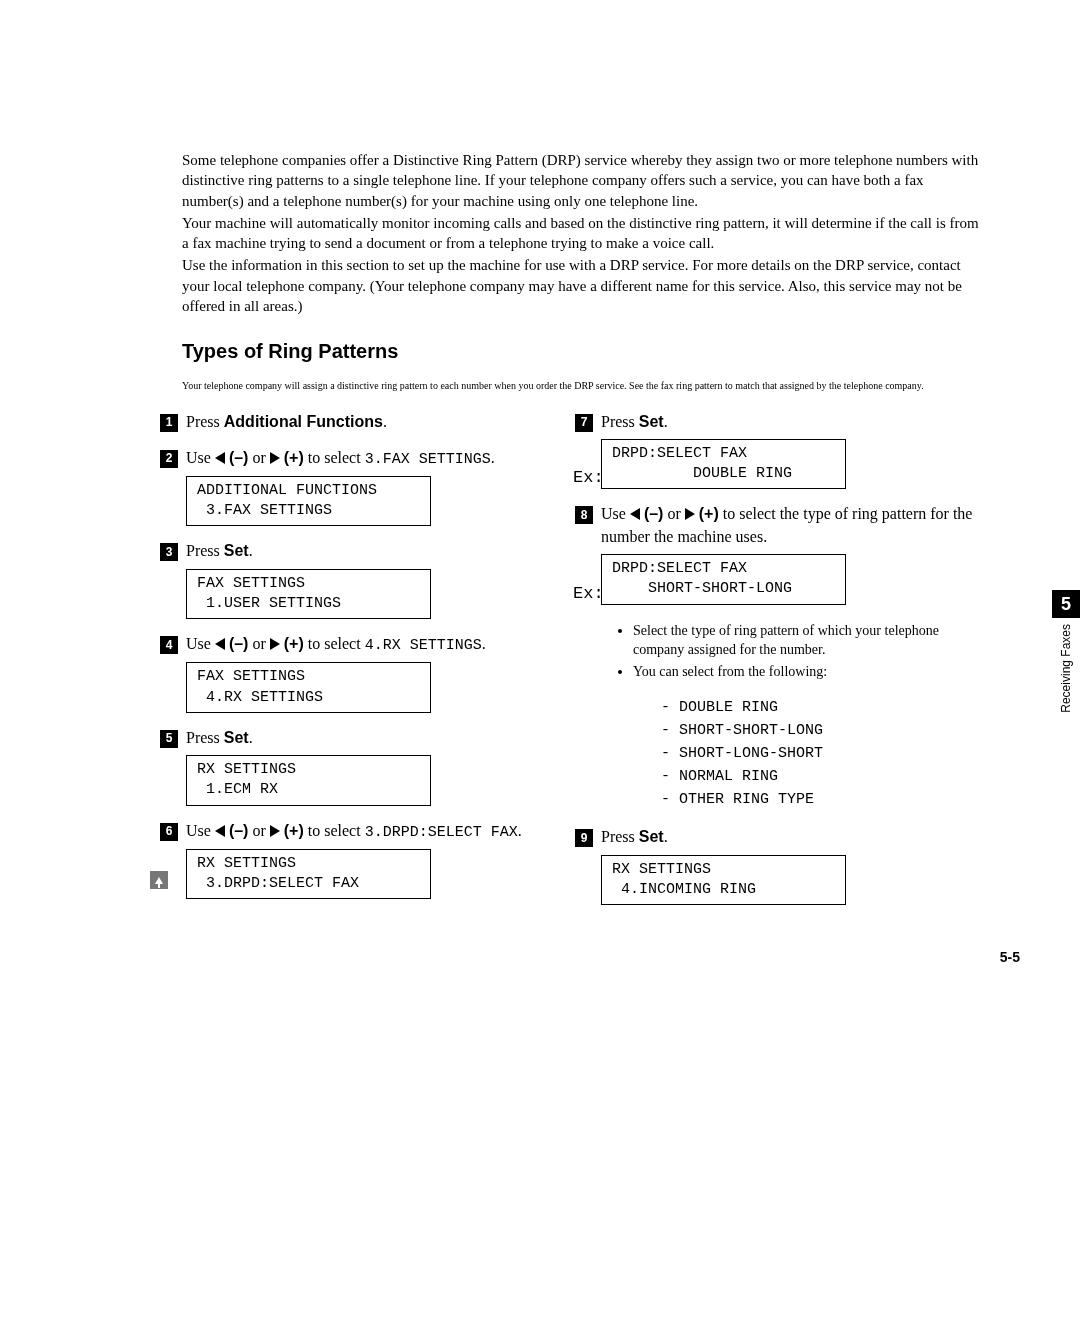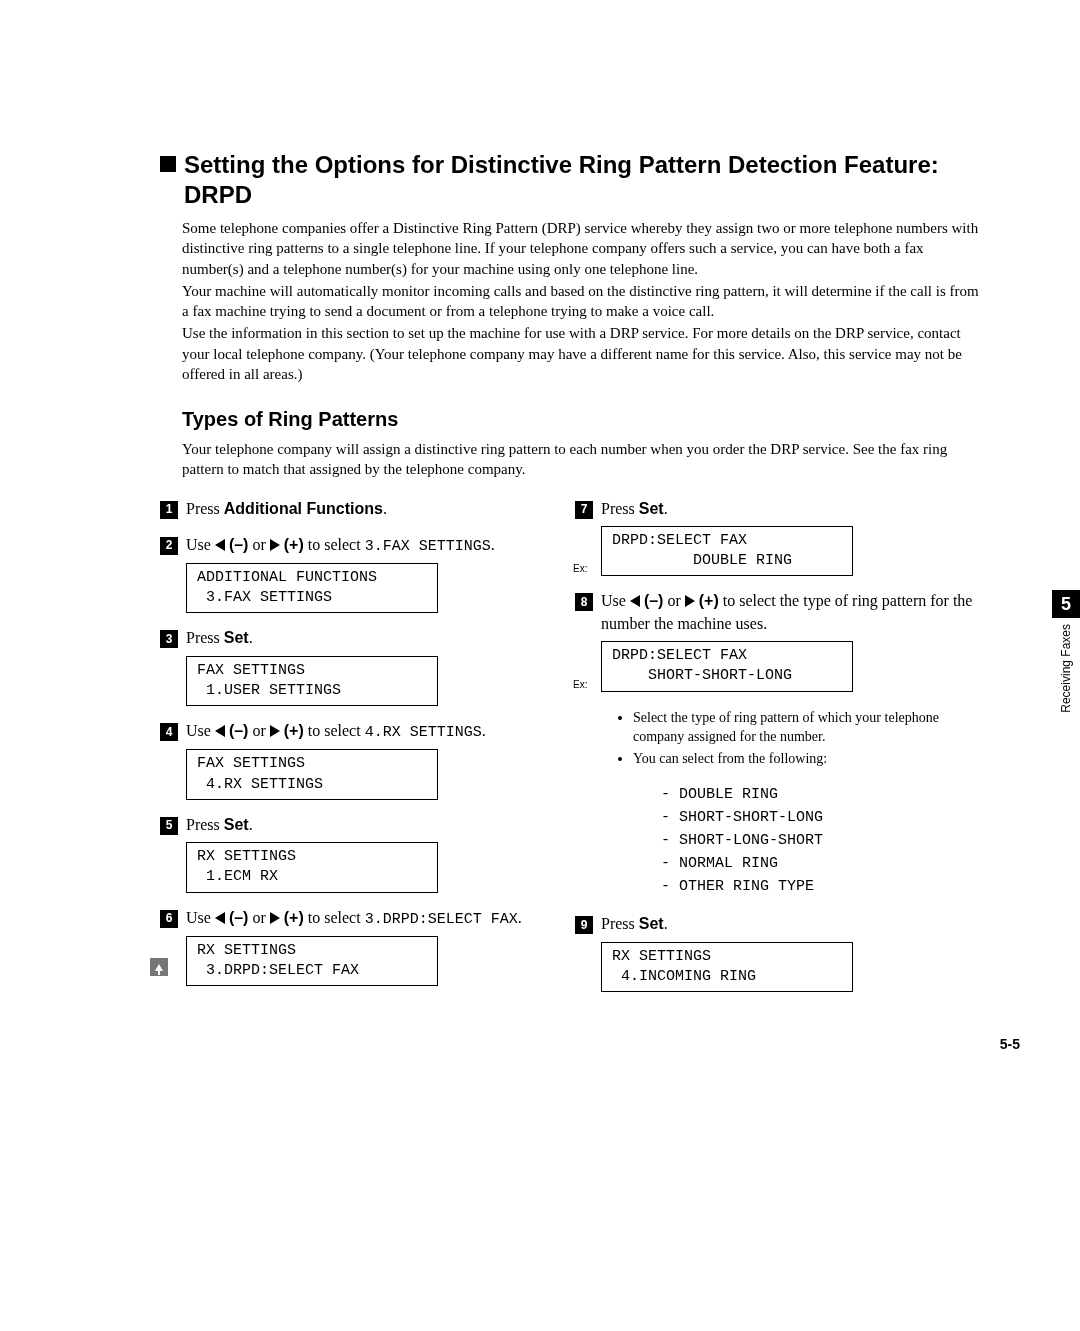--- a/index.html
+++ b/index.html
@@ -41,23 +41,23 @@
     margin-left: 22px;
     margin-bottom: 24px;
   }
   .sub-title {
     font-family: Helvetica, Arial, sans-serif;
     font-weight: 900;
     font-size: 20px;
     margin: 18px 0 4px 22px;
   }
   .sub-intro {
-    font-size: 15px;
+    font-size: 10px;
     line-height: 1.35;
-    margin: 8px 0 18px 22px;
+    margin: 16px 0 18px 22px;
   }
   .columns {
     display: flex;
     gap: 10px;
   }
   .col {
     flex: 1;
     min-width: 0;
   }
   .step {
@@ -95,33 +95,33 @@
     vertical-align: -1px;
   }
   .arrow.left { border-right: 10px solid #000; }
   .arrow.right { border-left: 10px solid #000; }
   .lcd-wrap {
     margin: 6px 0 0 26px;
     position: relative;
   }
   .lcd {
     border: 1px solid #000;
-    padding: 4px 10px 4px 10px;
+    padding: 4px 3px 4px 10px;
     font-family: "Courier New", Courier, monospace;
     font-size: 15px;
     line-height: 1.35;
     white-space: pre;
     width: 230px;
   }
   .ex-label {
     position: absolute;
     left: -28px;
     bottom: 2px;
-    font-size: 10px;
-    font-family: Liberation Sans, sans-serif;
+    font-size: 17px;
+    font-family: Liberation Mono, monospace;
   }
   .bullets {
     margin: 6px 0 0 26px;
     font-size: 14px;
     line-height: 1.4;
   }
   .bullets ul { margin: 16px; padding-left: 16px; }
   .bullets li { margin-bottom: 2px; }
   .bullets .sub { list-style: none; padding-left: 12px; }
   .bullets .sub li::before { content: "- "; }
@@ -185,24 +185,20 @@
     left: -1px; top: 6px;
     width: 2px; height: 5px;
     background: #fff;
   }
 </style>
 </head>
 <body>
 
 <div class="page">
 
-  <h2 class="section-title">
-    <span class="square"></span>
-    <span>Setting the Options for Distinctive Ring Pattern Detection Feature: DRPD</span>
-  </h2>
 
   <div class="intro">
     <p>Some telephone companies offer a Distinctive Ring Pattern (DRP) service whereby they assign two or more telephone numbers with distinctive ring patterns to a single telephone line. If your telephone company offers such a service, you can have both a fax number(s) and a telephone number(s) for your machine using only one telephone line.</p>
     <p>Your machine will automatically monitor incoming calls and based on the distinctive ring pattern, it will determine if the call is from a fax machine trying to send a document or from a telephone trying to make a voice call.</p>
     <p>Use the information in this section to set up the machine for use with a DRP service. For more details on the DRP service, contact your local telephone company. (Your telephone company may have a different name for this service. Also, this service may not be offered in all areas.)</p>
   </div>
 
   <h3 class="sub-title">Types of Ring Patterns</h3>
   <p class="sub-intro">Your telephone company will assign a distinctive ring pattern to each number when you order the DRP service. See the fax ring pattern to match that assigned by the telephone company.</p>
 

